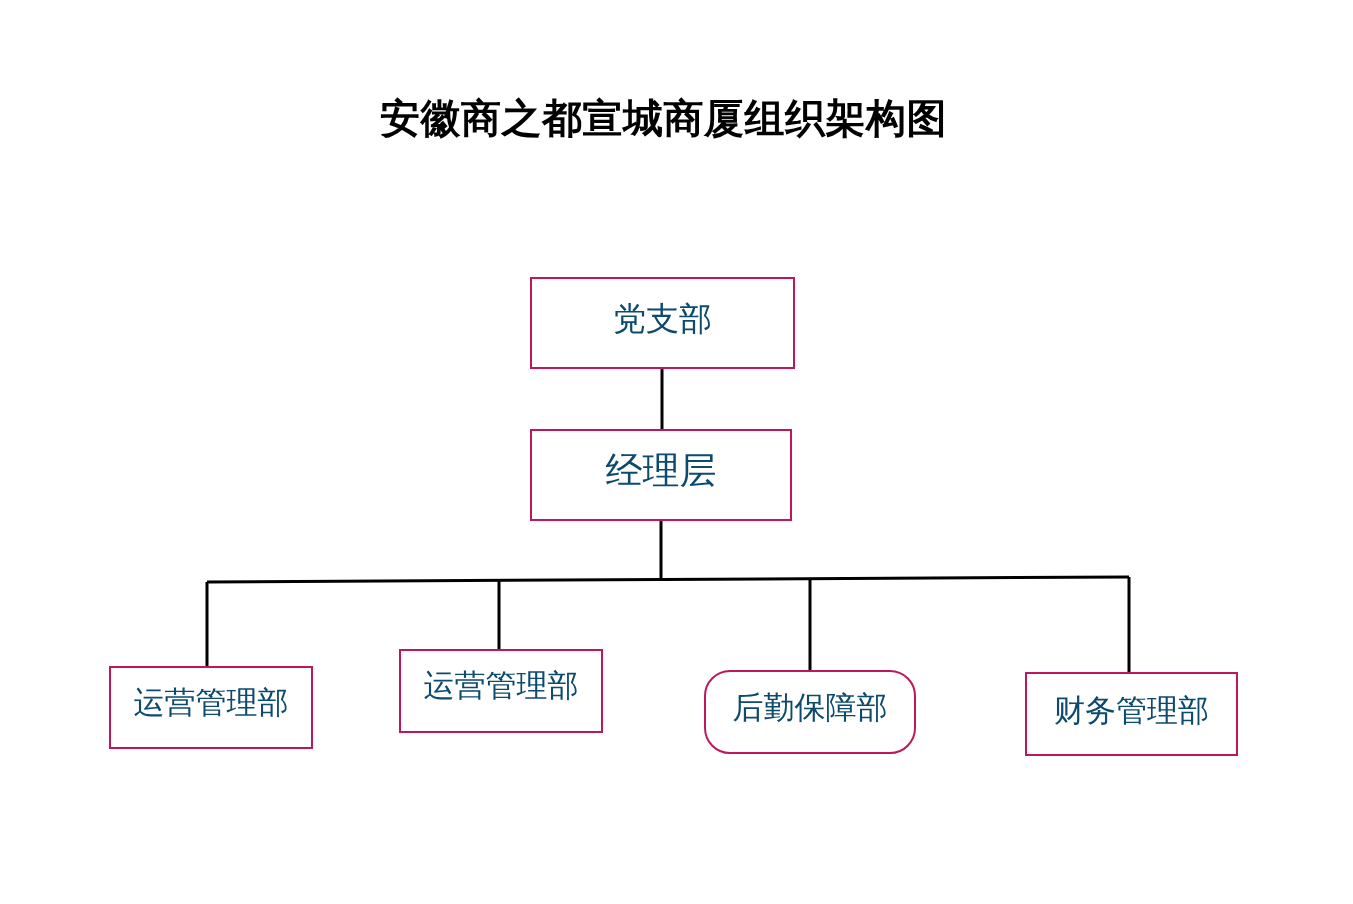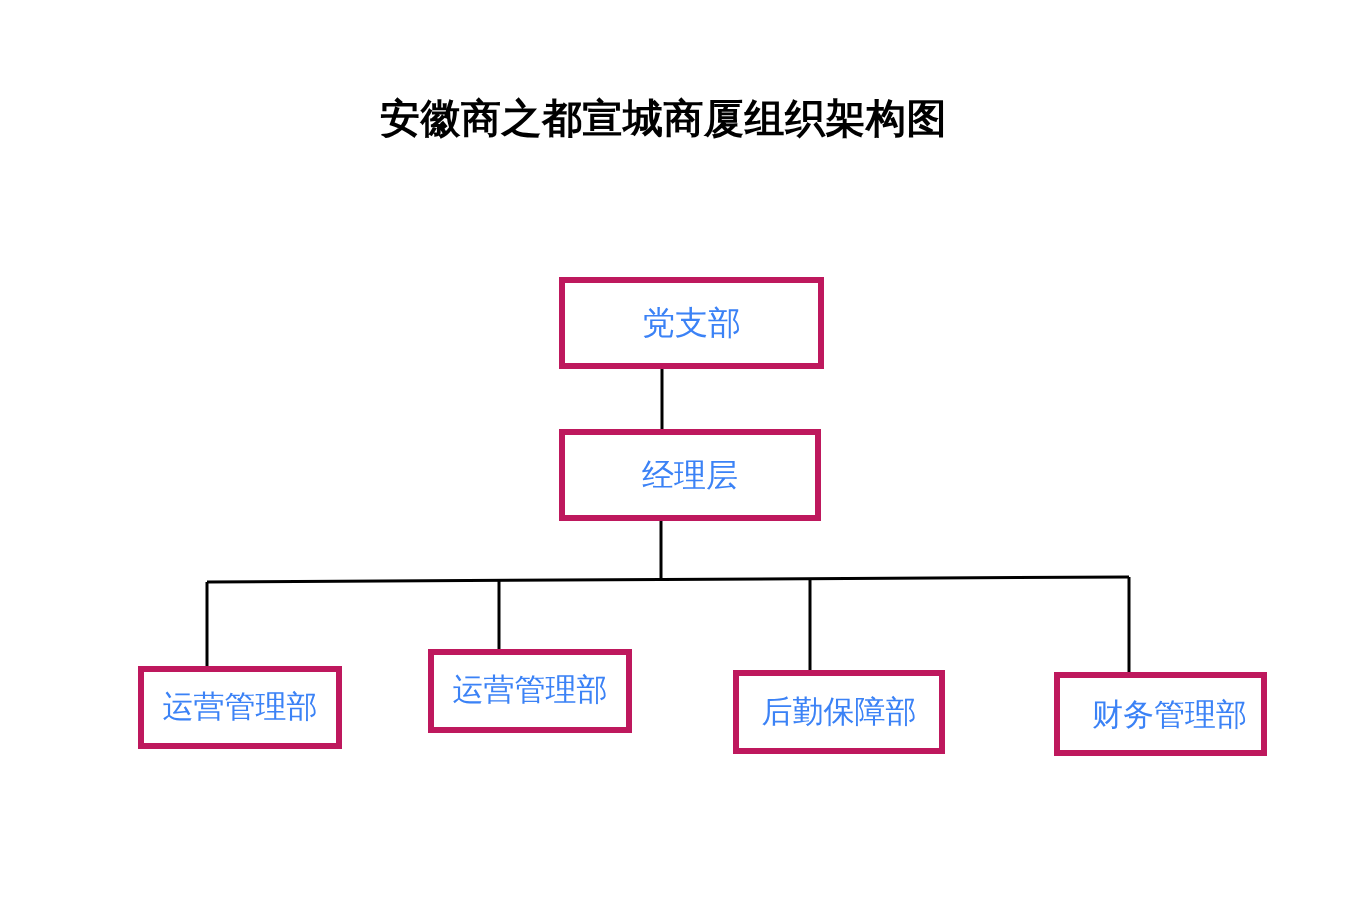--- a/index.html
+++ b/index.html
@@ -30,67 +30,66 @@
     letter-spacing: 0.5px;
     white-space: nowrap;
   }
   
   #chart-title > span { position: relative; left: -13px; }
 
   
   .node {
     position: absolute;
     box-sizing: border-box;
-    border: 6px solid #be185d;
+    border: 2px solid #be185d;
     background: #ffffff;
-    color: #3b82f6;
+    color: #0c4a6e;
     font-weight: normal;
     white-space: nowrap;
     display: block;
-    margin-left: 29px;
   }
   .node > .node-label {
     position: absolute;
     left: 0;
     width: 100%;
     text-align: center;
     white-space: nowrap;
   }
 
   
   #node-party {
     left: 530px; top: 277px; width: 265px; height: 92px;
   }
   #node-party .node-label { top: 20px; font-size: 33px; line-height: 40px; }
 
   #node-management {
     left: 530px; top: 429px; width: 262px; height: 92px;
   }
-  #node-management .node-label { top: 20px; font-size: 32px; line-height: 40px; }
+  #node-management .node-label { top: 20px; font-size: 37px; line-height: 40px; }
 
   
   #node-dept-0 {
     left: 109px; top: 666px; width: 204px; height: 83px;
   }
   #node-dept-0 .node-label { top: 15px; font-size: 31px; line-height: 38px; }
 
   #node-dept-1 {
     left: 399px; top: 649px; width: 204px; height: 84px;
   }
   #node-dept-1 .node-label { top: 15px; font-size: 31px; line-height: 38px; }
 
   #node-dept-2 {
-    left: 704px; top: 670px; width: 212px; height: 84px;
+    left: 704px; top: 670px; width: 212px; height: 84px; border-radius: 26px;
   }
   #node-dept-2 .node-label { top: 16px; font-size: 31px; line-height: 38px; }
 
   #node-dept-3 {
     left: 1025px; top: 672px; width: 213px; height: 84px;
   }
-  #node-dept-3 .node-label { top: 17px; font-size: 31px; line-height: 38px; padding-left: 9px; }
+  #node-dept-3 .node-label { top: 17px; font-size: 31px; line-height: 38px; }
 
   
   #connectors {
     position: absolute;
     left: 0; top: 0;
     width: 1353px;
     height: 904px;
     pointer-events: none;
   }
 </style>

